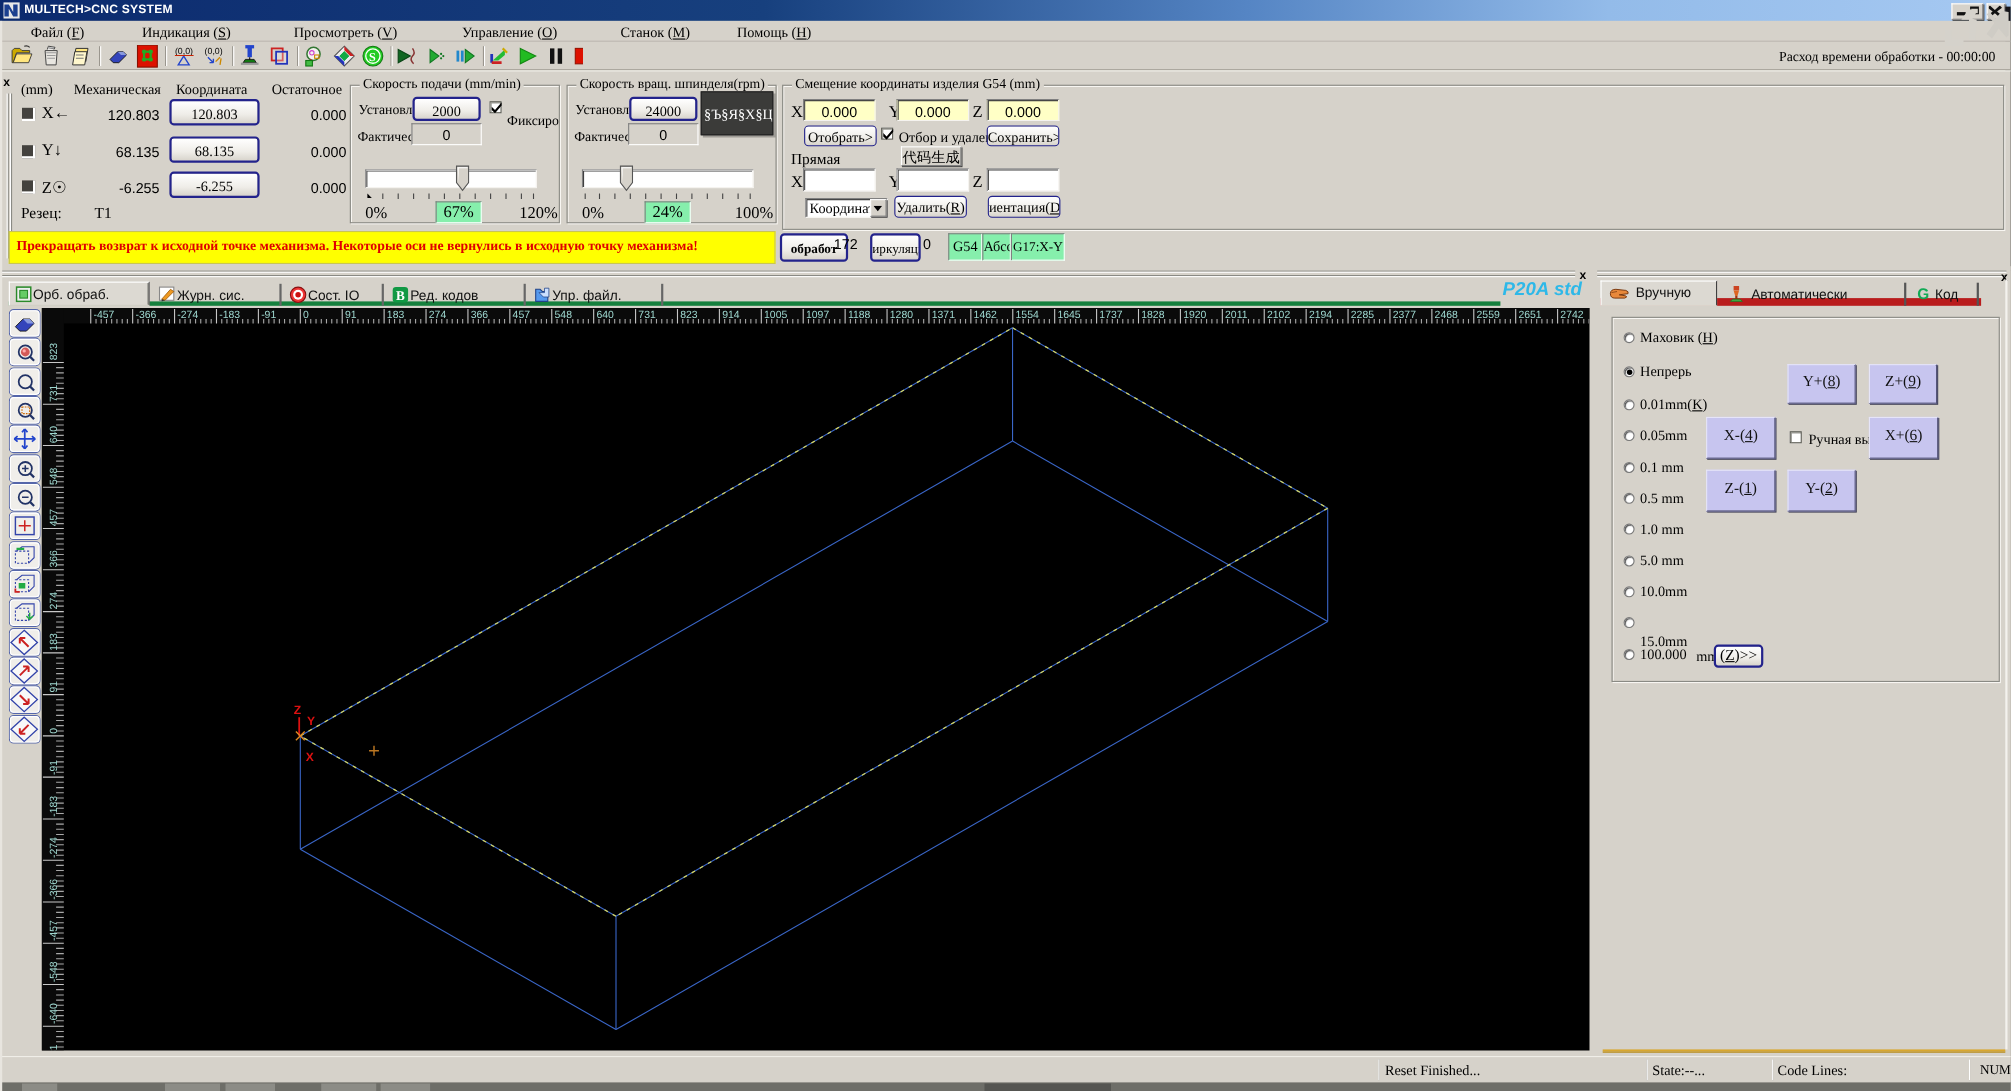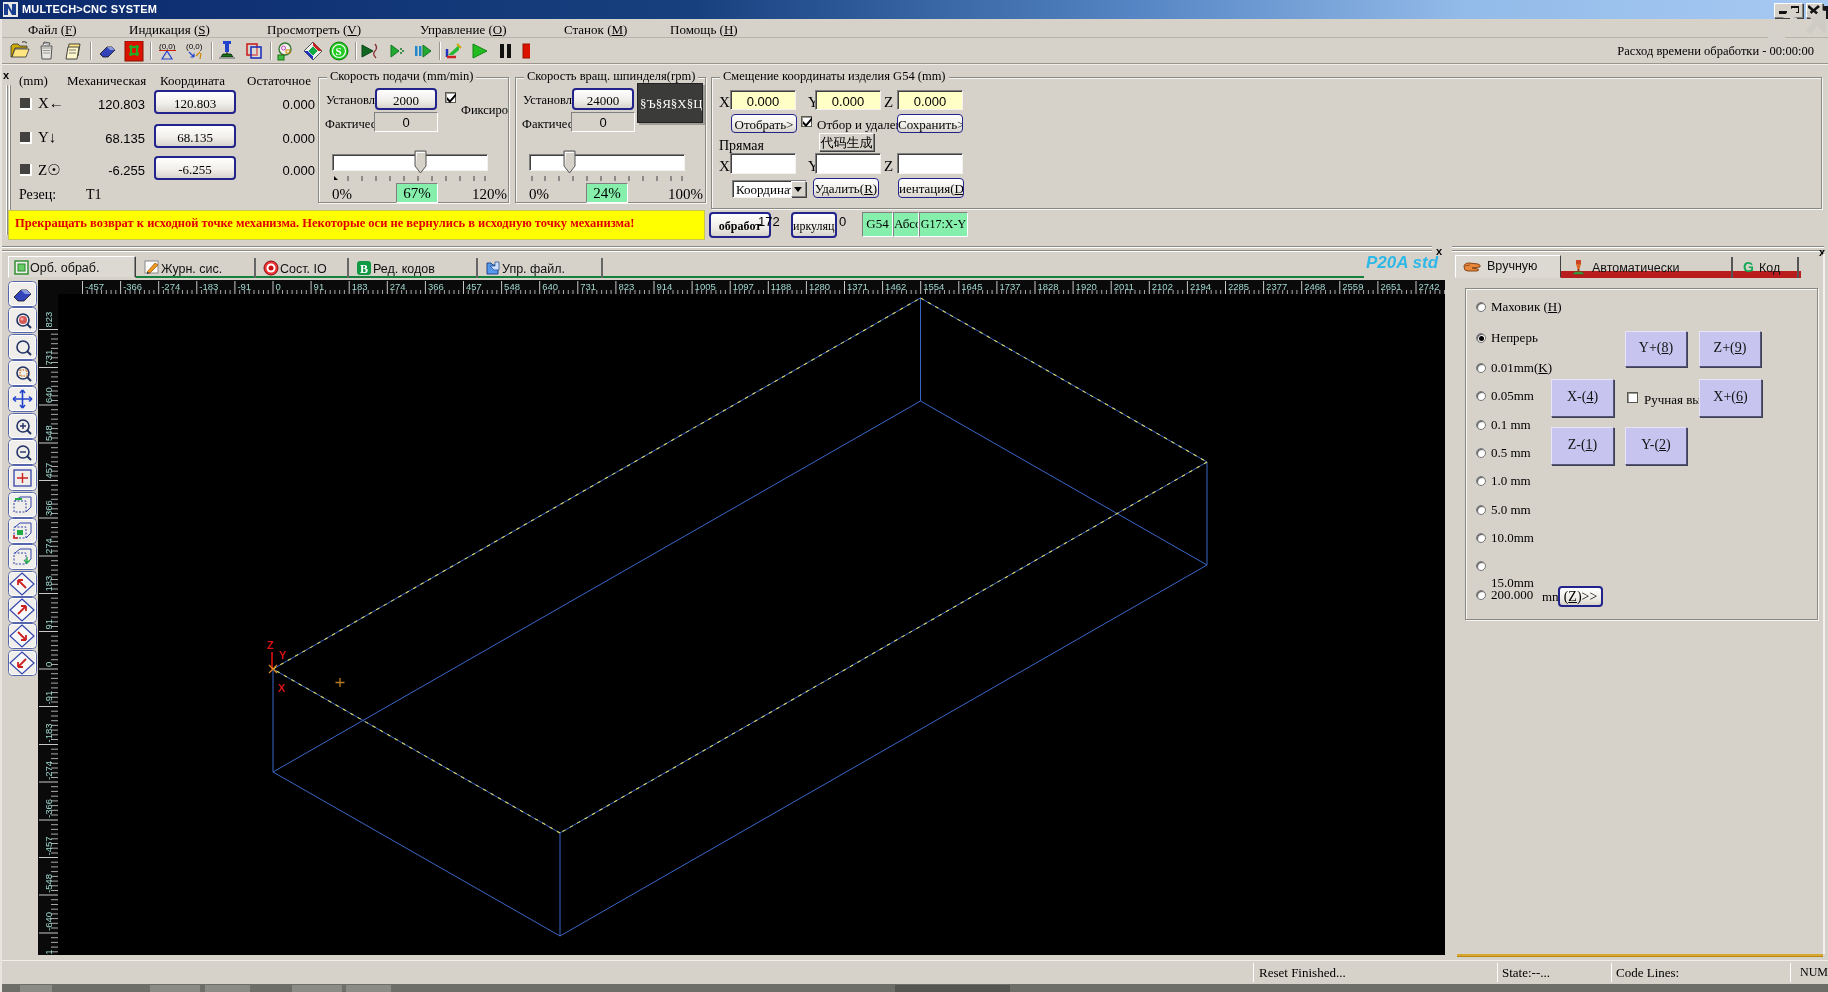--- a/index.html
+++ b/index.html
@@ -366,21 +366,21 @@
       </div>
   </div>
   <div class="abs btnblue" style="left:101px;top:100px;width:66px;height:20px;font-size:13px;padding-top:2px;border-width:1px;">Удалить(<u>R</u>)</div>
   <div class="abs btnblue" style="left:186px;top:100px;width:66px;height:20px;font-size:13px;padding-top:2px;border-width:1px;overflow:hidden;">иентация(<u>D</u>)</div>
 </div>
 
 <div class="abs" style="left:0;top:246px;width:1447px;height:714px;background:#d6d2ca;">
   <div class="abs" style="left:0;top:0;width:1432px;height:2px;border-top:1px solid #8a8a84;border-bottom:1px solid #fff;"></div>
   <div class="abs" style="left:0;top:4px;width:1432px;height:2px;border-top:1px solid #8a8a84;border-bottom:1px solid #fff;"></div>
   <div class="abs san" style="left:1436px;top:-1px;font-size:11px;font-weight:bold;">x</div>
-  <div class="abs" style="left:8px;top:12px;width:1356px;height:20px;border-bottom:2px solid #15803d;">
+  <div class="abs" style="left:8px;top:12px;width:1356px;height:20px;border-bottom:4px solid #15803d;">
     <div class="abs" style="left:0;top:-2px;width:128px;height:22px;background:#dcd9d2;border:1px solid;border-color:#fff #404040 #d6d2ca #fff;box-shadow:inset -1px 0 0 #8a8a84;">
       <svg class="abs" style="left:5px;top:3px" width="15" height="15" viewBox="0 0 15 15">
           <rect x="1" y="1" width="13" height="13" fill="#eee" stroke="#2a8a2a" stroke-width="1.4"></rect>
           <rect x="4" y="4" width="7" height="7" fill="#66cc66" stroke="#2a8a2a"></rect>
         </svg>
       <span class="tabtxt abs" style="left:21px;top:4px;">Орб. обраб.</span>
     </div>
     <div class="abs" style="left:131px;top:0;width:117px;height:20px;border-right:2px solid #666;">
       <svg class="abs" style="left:5px;top:2px" width="16" height="15" viewBox="0 0 16 15">
           <rect x="1" y="1" width="13" height="12" fill="#fff" stroke="#888"></rect>
@@ -1079,21 +1079,21 @@
     <span class="abs ser" style="left:42px;top:199px;font-size:13px;">0.5 mm</span>
   <div class="radio" style="left:27px;top:230px;"></div>
     <span class="abs ser" style="left:42px;top:227px;font-size:13px;">1.0 mm</span>
   <div class="radio" style="left:27px;top:259px;"></div>
     <span class="abs ser" style="left:42px;top:256px;font-size:13px;">5.0 mm</span>
   <div class="radio" style="left:27px;top:287px;"></div>
     <span class="abs ser" style="left:42px;top:284px;font-size:13px;">10.0mm</span>
   <div class="radio" style="left:27px;top:315px;"></div>
     <span class="abs ser" style="left:42px;top:329px;font-size:13px;">15.0mm</span>
   <div class="radio" style="left:27px;top:344px;"></div>
-    <span class="abs ser" style="left:42px;top:341px;font-size:13px;">200.000</span>
+    <span class="abs ser" style="left:42px;top:341px;font-size:13px;">100.000</span>
   <span class="abs ser" style="left:93px;top:343px;font-size:13px;">mm</span>
   <div class="abs btnblue" style="left:109px;top:340px;width:45px;height:21px;font-size:14px;padding-top:1px;">(<u>Z</u>)&gt;&gt;</div>
 
   <div class="abs lavbtn" style="left:176px;top:85px;width:62px;height:36px;padding-top:8px;">Y+(<u>8</u>)</div>
   <div class="abs lavbtn" style="left:250px;top:85px;width:62px;height:36px;padding-top:8px;">Z+(<u>9</u>)</div>
   <div class="abs lavbtn" style="left:102px;top:133px;width:63px;height:38px;padding-top:9px;">X-(<u>4</u>)</div>
   <div class="cb" style="left:178px;top:146px;"></div>
   <span class="abs ser" style="left:195px;top:146px;font-size:13px;">Ручная вы:</span>
   <div class="abs lavbtn" style="left:250px;top:133px;width:63px;height:38px;padding-top:9px;">X+(<u>6</u>)</div>
   <div class="abs lavbtn" style="left:102px;top:181px;width:63px;height:38px;padding-top:9px;">Z-(<u>1</u>)</div>

